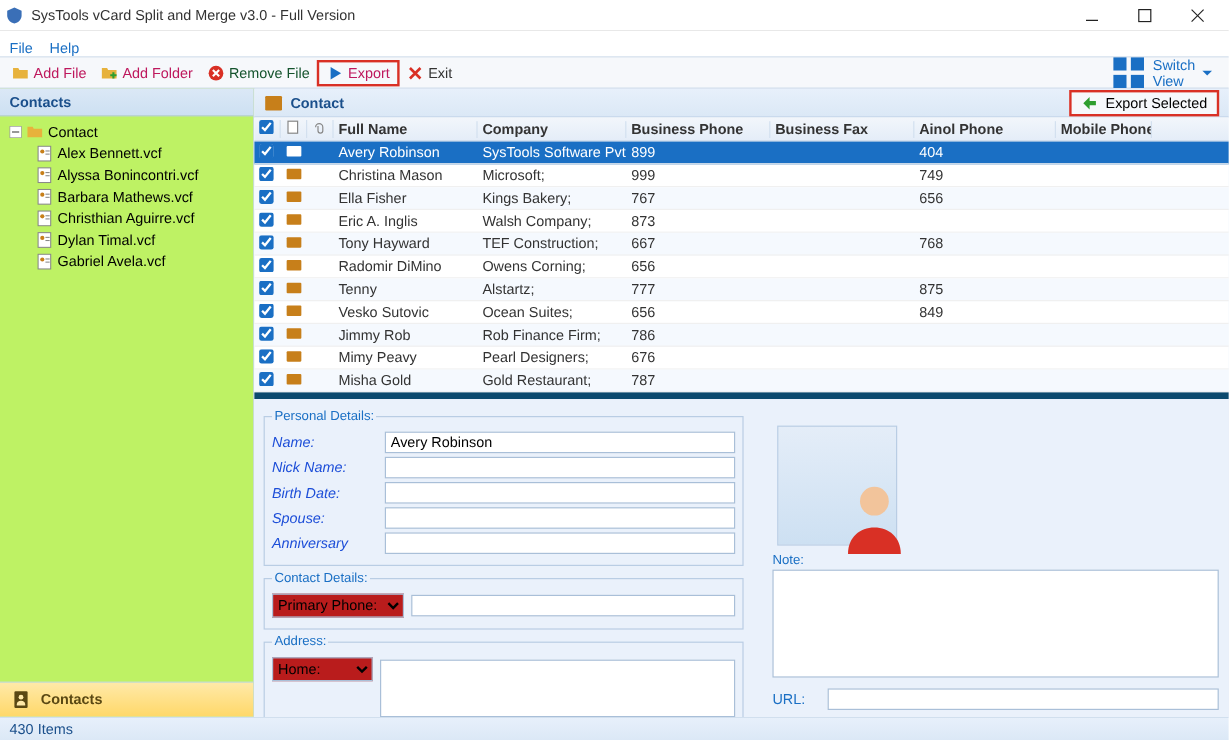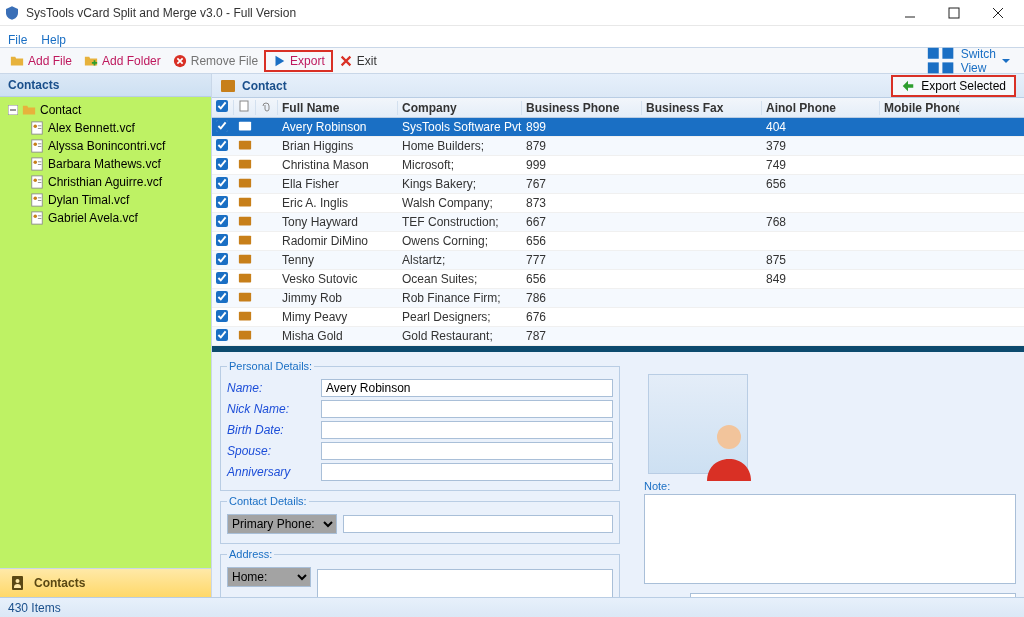--- a/index.html
+++ b/index.html
@@ -15,21 +15,21 @@
   
   .menubar { height: 22px; background: #fff; display: flex; align-items: flex-end; padding: 0 8px; border-bottom: 1px solid #c9d7e8; gap: 14px; }
   .menubar span { color: #1a6fc4; cursor: default; }
 
   
   .toolbar { height: 26px; background: #f6f8fb; display: flex; align-items: center; padding: 0 4px; border-bottom: 1px solid #c9d7e8; }
   .tbtn { display: flex; align-items: center; padding: 2px 6px; gap: 4px; cursor: default; }
   .tbtn .ico { width: 14px; height: 14px; }
   .highlight-red { border: 2px solid #d93025; }
   .tbtn .lbl { color: #be185d; }
-  .tbtn.warn .lbl { color: #737373; }
+  .tbtn.warn .lbl { color: #14532d; }
   .toolbar-right { margin-left: auto; display: flex; align-items: center; }
   .switchview { display:flex; align-items:center; gap:6px; padding:2px 10px; color:#1a6fc4; }
   .switchview .caret { width:0;height:0;border-left:4px solid transparent;border-right:4px solid transparent;border-top:4px solid #1a6fc4; }
 
   
   .main { display: flex; height: calc(617px - 26px - 22px - 26px - 20px); }
   .sidebar { width: 212px; border-right: 1px solid #c9d7e8; background: #bef264; display:flex; flex-direction:column; }
   .sidebar-header { background: linear-gradient(#dbe8f6,#cde0f2); border-bottom:1px solid #b9cde4; padding:4px 8px; font-weight:bold; color:#1a4f8b; }
   .tree { flex:1; overflow:auto; padding: 4px 0; }
   .tree-node { display:flex; align-items:center; padding:2px 4px 2px 8px; gap:4px; cursor:default; }
@@ -63,21 +63,21 @@
 
   
   .detail { flex:1; background:#eaf1fb; border-top:6px solid #0c4a6e; padding:4px 8px 8px 8px; overflow:auto; display:grid; grid-template-columns: 400px 1fr; column-gap: 24px; }
   .left-col { }
   .right-col { }
   fieldset { border:1px solid #b9cde4; border-top:1px solid #b9cde4; margin-top:4px; padding:4px 6px 6px 6px; }
   legend { color:#1a6fc4; padding:0 2px; font-size:11px; }
   .frow { display:flex; align-items:center; margin:3px 0; gap:6px; }
   .frow label { width:88px; color:#1d4ed8;font-style:italic; }
   .frow input[type=text] { flex:1; border:1px solid #a9bfd8; background:#fff; height:18px; padding:0 4px; font-size:12px; }
-  .frow select { width: 110px; border:1px solid #a9bfd8; background:#a3a3a3; height:20px; font-size:12px; }
+  .frow select { width: 110px; border:1px solid #a9bfd8; background:#b91c1c; height:20px; font-size:12px; }
   .bigbox { width:100%; height:62px; border:1px solid #a9bfd8; background:#fff; margin-top:2px; resize:none; font-size:12px; padding:3px 4px; }
   .avatar-box { width:100px; height:100px; background:linear-gradient(#e4edf8,#cde0f2); border:1px solid #b9cde4; position:relative; margin-top:18px; margin-left:4px;}
   .avatar-box svg{ position:absolute;bottom:-8px;right:-14px;width:64px;height:64px;}
   .note-lbl, .url-lbl { color:#1a6fc4; font-size:11px; margin-top:6px; display:block;}
   .url-row { display:flex; align-items:center; gap:6px; margin-top:6px;}
   .url-row label{ color:#1a6fc4; width:40px;}
   .url-row input{ flex:1; border:1px solid #a9bfd8; height:18px; background:#fff;}
 
   
   .status { height:20px; background: linear-gradient(#e7f0fb,#dbe8f6); border-top:1px solid #b9cde4; padding:0 8px; display:flex; align-items:center; color:#1a4f8b; }
@@ -285,33 +285,20 @@
                 <rect x="1" y="3" width="14" height="10" rx="1" fill="#fff"></rect>
               </svg></div>
     <div></div>
     <div>Avery Robinson</div>
     <div>SysTools Software Pvt. Lt...</div>
     <div>899</div>
     <div></div>
     <div>404</div>
     <div></div>
           </div>
-          <div class="grow alt">
-    <div><input type="checkbox" class="chk" checked="" style=""></div>
-    <div><svg class="cardico" viewBox="0 0 16 16">
-                <rect x="1" y="3" width="14" height="10" rx="1" fill="#c77f1a"></rect>
-              </svg></div>
-    <div></div>
-    <div>Brian Higgins</div>
-    <div>Home Builders;</div>
-    <div>879</div>
-    <div></div>
-    <div>379</div>
-    <div></div>
-          </div>
           <div class="grow">
     <div><input type="checkbox" class="chk" checked="" style=""></div>
     <div><svg class="cardico" viewBox="0 0 16 16">
                 <rect x="1" y="3" width="14" height="10" rx="1" fill="#c77f1a"></rect>
               </svg></div>
     <div></div>
     <div>Christina Mason</div>
     <div>Microsoft;</div>
     <div>999</div>
     <div></div>

